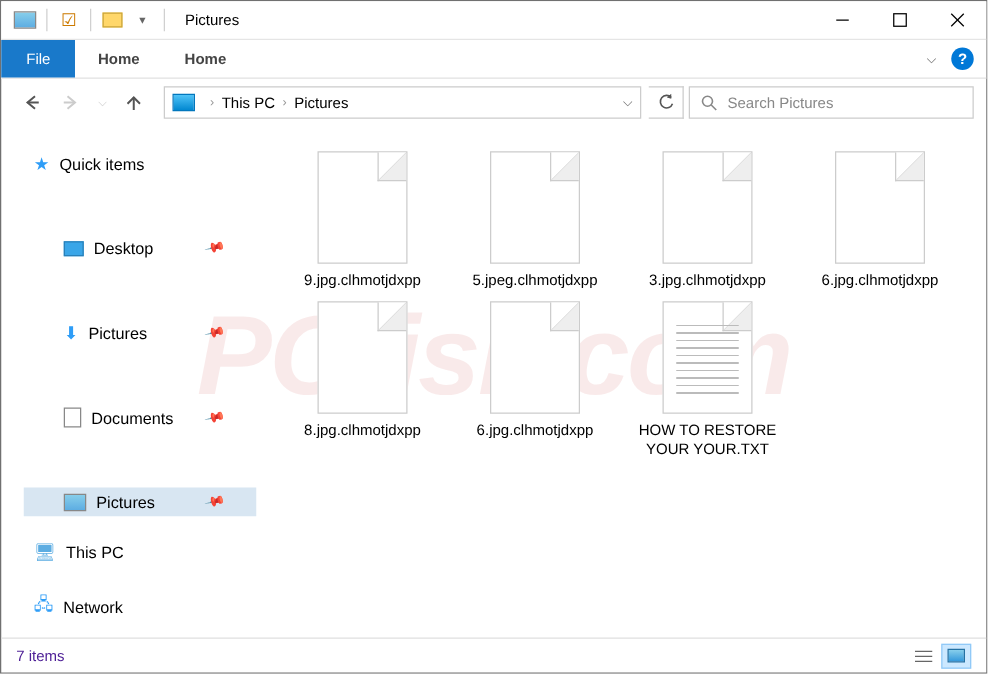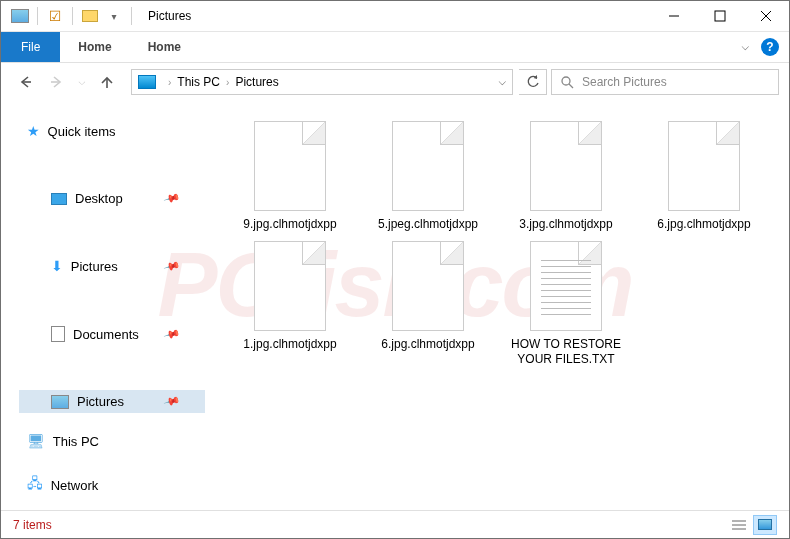--- a/index.html
+++ b/index.html
@@ -45,21 +45,21 @@
 .tree-gap { height: 14px; }
 
 .file-area { flex: 1; padding: 20px 20px; position: relative; z-index: 1; }
 .file-grid { display: grid; grid-template-columns: repeat(4, 130px); gap: 8px 8px; }
 .file-item { display: flex; flex-direction: column; align-items: center; text-align: center; font-size: 12px; }
 .file-icon { width: 72px; height: 90px; border: 1px solid #ccc; background: #fff; position: relative; margin-bottom: 6px; }
 .file-icon::before { content: ''; position: absolute; top: 0; right: 0; width: 22px; height: 22px; background: linear-gradient(135deg, #fff 48%, #ddd 50%, #eee 52%); border-left: 1px solid #ccc; border-bottom: 1px solid #ccc; }
 .file-icon.txt::after { content: ''; position: absolute; left: 10px; right: 10px; top: 18px; bottom: 10px; background: repeating-linear-gradient(180deg, #bbb 0, #bbb 1px, transparent 1px, transparent 6px); }
 .file-label { word-break: break-all; line-height: 1.3; max-width: 120px; }
 
-.statusbar { height: 28px; border-top: 1px solid #e0e0e0; display: flex; align-items: center; padding: 0 12px; font-size: 12px; color: #b91c1c; }
+.statusbar { height: 28px; border-top: 1px solid #e0e0e0; display: flex; align-items: center; padding: 0 12px; font-size: 12px; color: #4c1d95; }
 .view-toggles { margin-left: auto; display: flex; gap: 2px; }
 .view-toggle { width: 24px; height: 20px; border: 1px solid transparent; display: flex; align-items: center; justify-content: center; }
 .view-toggle.active { border-color: #91c9f7; background: #cce8ff; }
 
 .ico-star { color: #2e9df7; font-size: 14px; }
 .ico-desktop { width: 16px; height: 12px; background: #3aa6e8; border: 1px solid #2980b9; }
 .ico-dl { color: #2e9df7; font-size: 14px; }
 .ico-doc { width: 14px; height: 16px; border: 1px solid #888; background: #fff; position: relative; }
 .ico-pic { width: 18px; height: 14px; background: linear-gradient(180deg, #87ceeb, #5dade2); border: 1px solid #888; }
 .ico-pc { color: #5dade2; font-size: 14px; }
@@ -223,29 +223,29 @@
           <div class="file-item">
             <div class="file-icon"></div>
             <div class="file-label">3.jpg.clhmotjdxpp</div>
           </div>
           <div class="file-item">
             <div class="file-icon"></div>
             <div class="file-label">6.jpg.clhmotjdxpp</div>
           </div>
           <div class="file-item">
             <div class="file-icon"></div>
-            <div class="file-label">1.jpg.clhmotjdxpp</div>
+            <div class="file-label">8.jpg.clhmotjdxpp</div>
           </div>
           <div class="file-item">
             <div class="file-icon"></div>
             <div class="file-label">6.jpg.clhmotjdxpp</div>
           </div>
           <div class="file-item">
             <div class="file-icon txt"></div>
-            <div class="file-label">HOW TO RESTORE YOUR FILES.TXT</div>
+            <div class="file-label">HOW TO RESTORE YOUR YOUR.TXT</div>
           </div>
         </div>
     </div>
   </div>
 
   <div class="statusbar">
     <span>7 items</span>
     <div class="view-toggles">
       <div class="view-toggle">
           <svg width="14" height="12">

